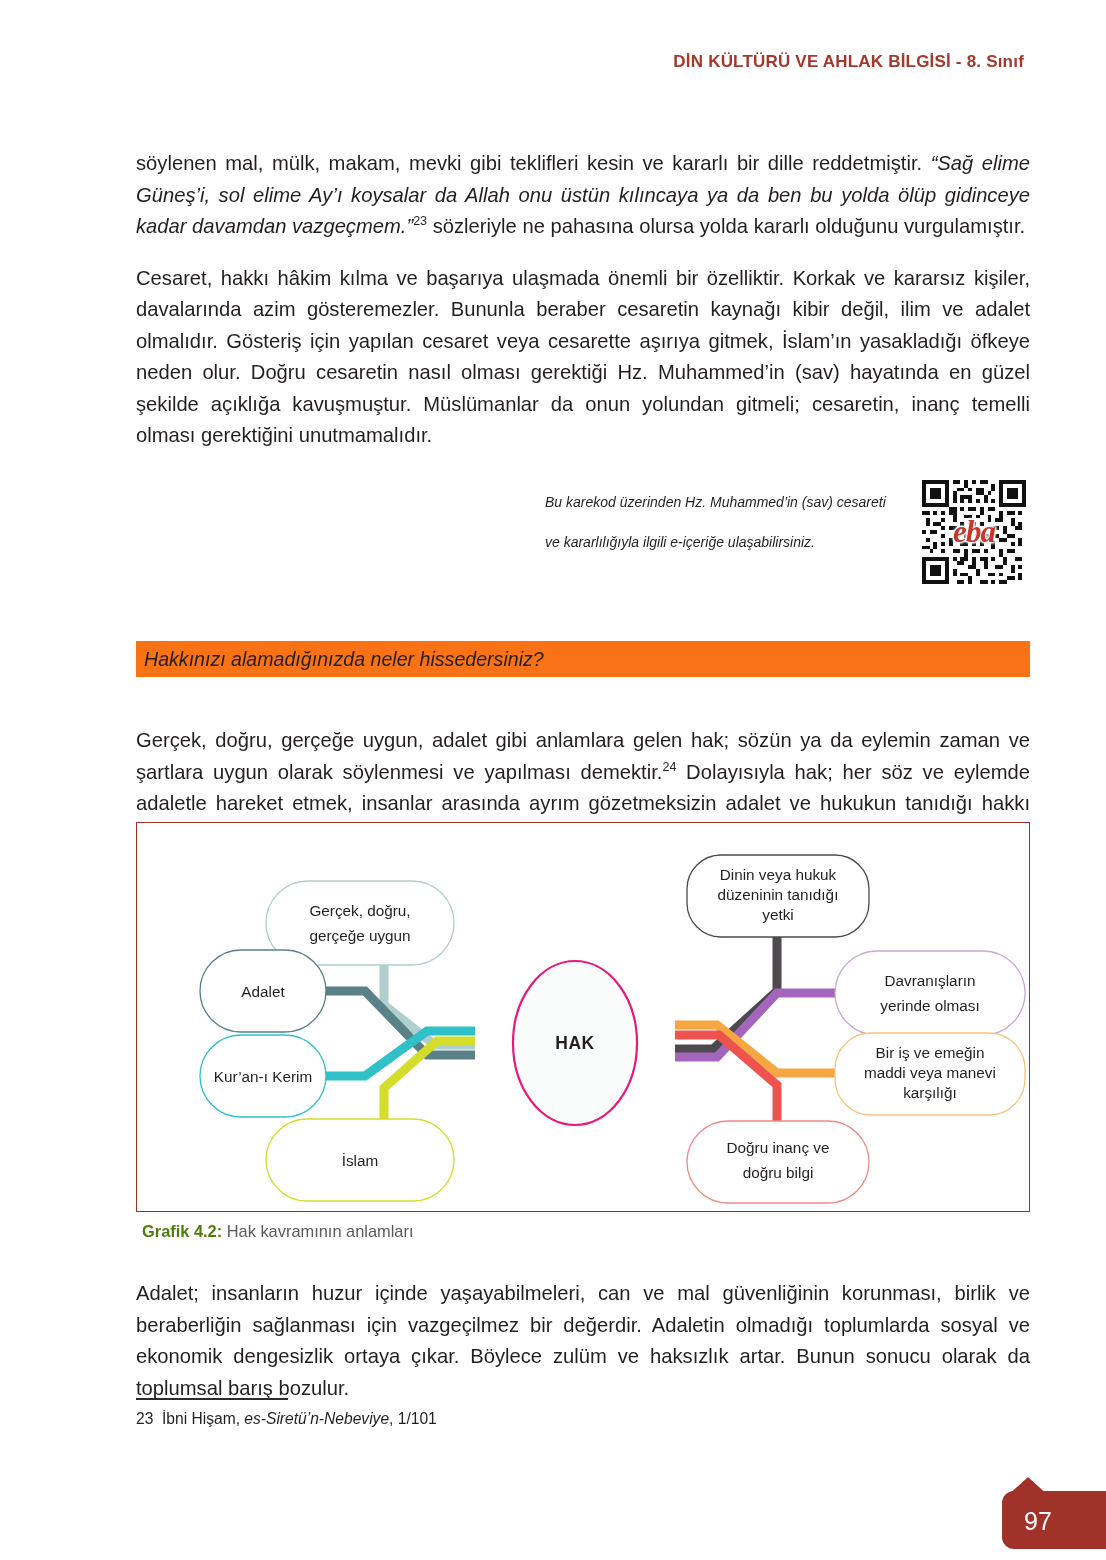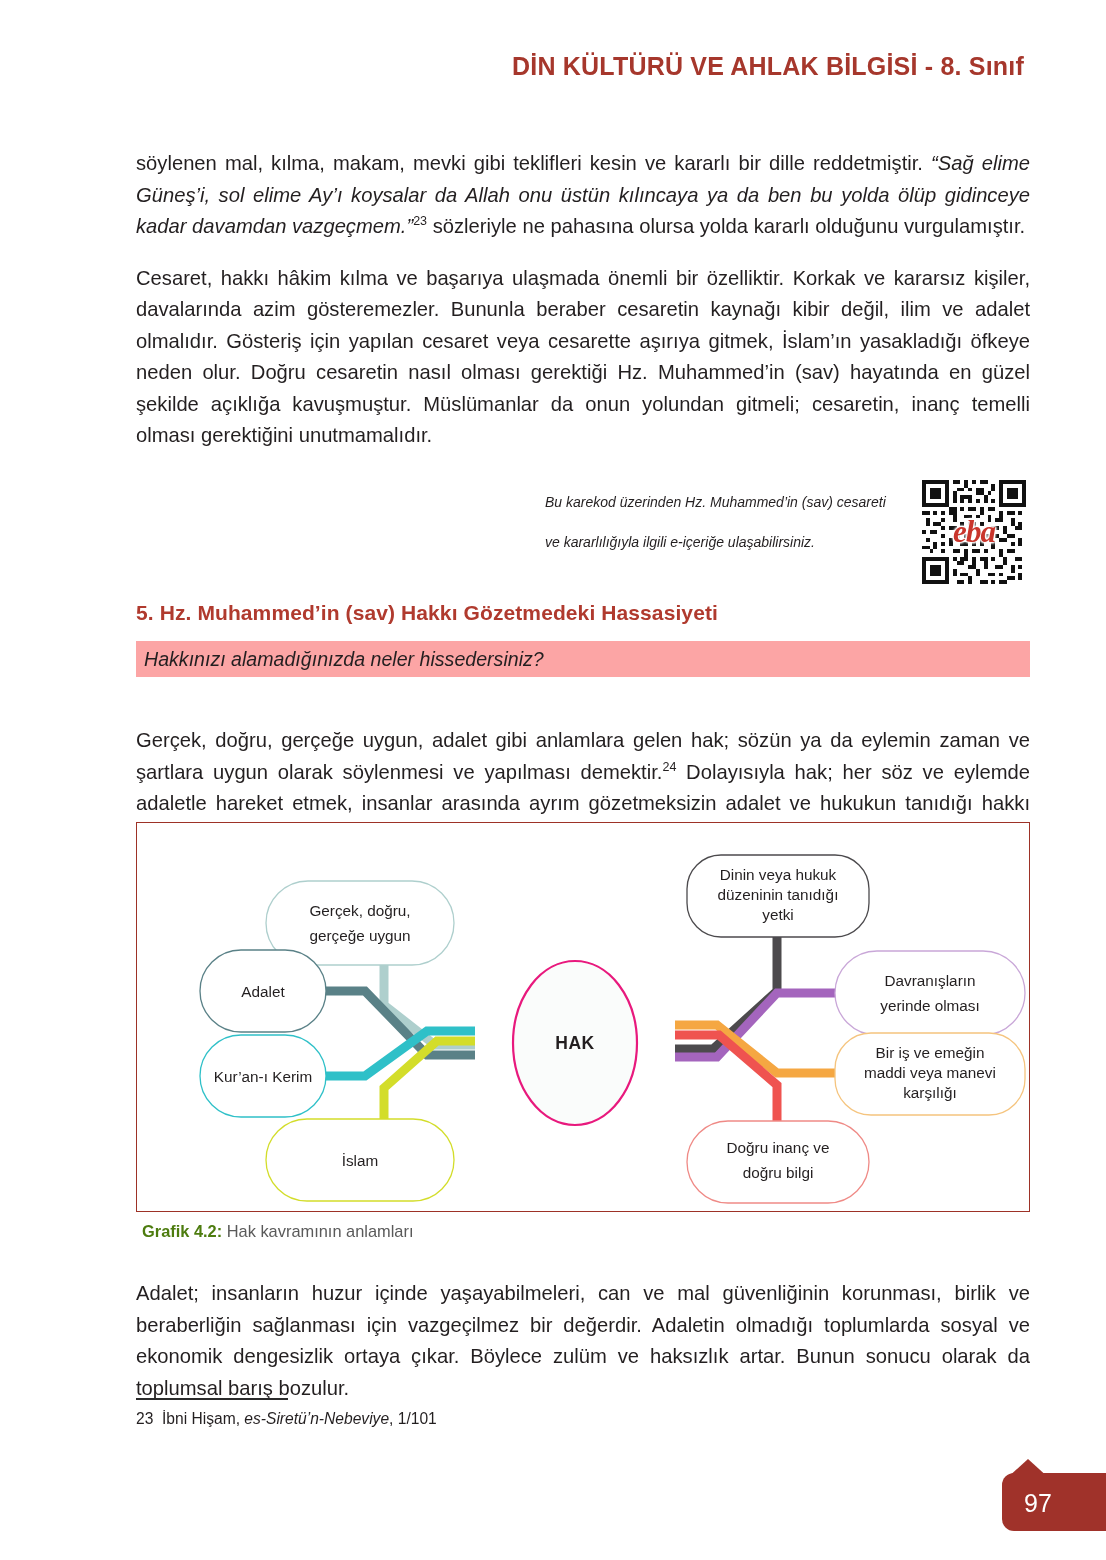--- a/index.html
+++ b/index.html
@@ -17,21 +17,21 @@
     height: 1560px;
     overflow: hidden;
     background: #ffffff;
   }
 
   
   .page-header {
     position: absolute;
     top: 52px;
     right: 82px;
-    font-size: 25px;
+    font-size: 17px;
     font-weight: bold;
     letter-spacing: 0.2px;
     color: #a6372c;
     white-space: nowrap;
   }
 
   
   .content {
     position: absolute;
     left: 136px;
@@ -110,21 +110,21 @@
     letter-spacing: 0.1px;
   }
 
   
   .question-bar {
     position: absolute;
     left: 136px;
     top: 641px;
     width: 894px;
     height: 36px;
-    background: #fca5a5;
+    background: #f97316;
     display: flex;
     align-items: center;
   }
   .question-bar span {
     font-size: 19.6px;
     font-style: italic;
     color: #231f20;
     padding-left: 8px;
   }
 
@@ -199,21 +199,21 @@
     line-height: 24px;
     color: #231f20;
     white-space: nowrap;
   }
   .footnote .num { display: inline-block; width: 26px; }
 
   
   .page-tab {
     position: absolute;
     right: 0;
-    bottom: 29px;
+    bottom: 11px;
     width: 118px;
     height: 72px;
   }
   .page-tab .shape {
     position: absolute;
     left: 14px;
     top: 14px;
     right: 0;
     bottom: 0;
     background: #a0322a;
@@ -239,21 +239,21 @@
   }
 </style>
 </head>
 <body>
 
 <div id="page">
 
   <div class="page-header">DİN KÜLTÜRÜ VE AHLAK BİLGİSİ - 8. Sınıf</div>
 
   <div class="content">
-    <p class="body"><span>söylenen mal, kılma, makam, mevki gibi teklifleri kesin ve kararlı bir dille reddetmiştir. </span><span class="it">“Sağ elime Güneş’i, sol elime Ay’ı koysalar da Allah onu üstün kılıncaya ya da ben bu yolda ölüp gidinceye kadar davamdan vazgeçmem.”</span><sup>23</sup><span> sözleriyle ne pahasına olursa yolda kararlı olduğunu vurgulamıştır.</span></p>
+    <p class="body"><span>söylenen mal, mülk, makam, mevki gibi teklifleri kesin ve kararlı bir dille reddetmiştir. </span><span class="it">“Sağ elime Güneş’i, sol elime Ay’ı koysalar da Allah onu üstün kılıncaya ya da ben bu yolda ölüp gidinceye kadar davamdan vazgeçmem.”</span><sup>23</sup><span> sözleriyle ne pahasına olursa yolda kararlı olduğunu vurgulamıştır.</span></p>
     <p class="body last">Cesaret, hakkı hâkim kılma ve başarıya ulaşmada önemli bir özelliktir. Korkak ve kararsız kişiler, davalarında azim gösteremezler. Bununla beraber cesaretin kaynağı kibir değil, ilim ve adalet olmalıdır. Gösteriş için yapılan cesaret veya cesarette aşırıya gitmek, İslam’ın yasakladığı öfkeye neden olur. Doğru cesaretin nasıl olması gerektiği Hz. Muhammed’in (sav) hayatında en güzel şekilde açıklığa kavuşmuştur. Müslümanlar da onun yolundan gitmeli; cesaretin, inanç temelli olması gerektiğini unutmamalıdır.</p>
   </div>
 
   <div class="qr-block">
     <div class="qr-caption">Bu karekod üzerinden Hz. Muhammed’in (sav) cesareti ve kararlılığıyla ilgili e-içeriğe ulaşabilirsiniz.</div>
     <div class="qr-code">
       <svg width="112" height="112" viewBox="0 0 29 29" shape-rendering="crispEdges" aria-hidden="true">
         <rect width="29" height="29" fill="#ffffff"></rect>
         <g fill="#111111">
 
@@ -376,21 +376,20 @@
             <rect x="13" y="26" width="1" height="2"></rect>
           <rect x="16" y="27" width="2" height="1"></rect>
             <rect x="19" y="27" width="1" height="1"></rect>
           <rect x="21" y="27" width="2" height="1"></rect>
         </g>
       </svg>
       <div class="eba-logo">eba</div>
     </div>
   </div>
 
-  <div class="section-heading">5. Hz. Muhammed’in (sav) Hakkı Gözetmedeki Hassasiyeti</div>
 
   <div class="question-bar">
     <span>Hakkınızı alamadığınızda neler hissedersiniz?</span>
   </div>
 
   <div class="content2">
     <p class="body last"><span>Gerçek, doğru, gerçeğe uygun, adalet gibi anlamlara gelen hak; sözün ya da eylemin zaman ve şartlara uygun olarak söylenmesi ve yapılması demektir.</span><sup>24</sup><span> Dolayısıyla hak; her söz ve eylemde adaletle hareket etmek, insanlar arasında ayrım gözetmeksizin adalet ve hukukun tanıdığı hakkı sahibine teslim etmektir.</span></p>
   </div>
 
   <div class="diagram">

